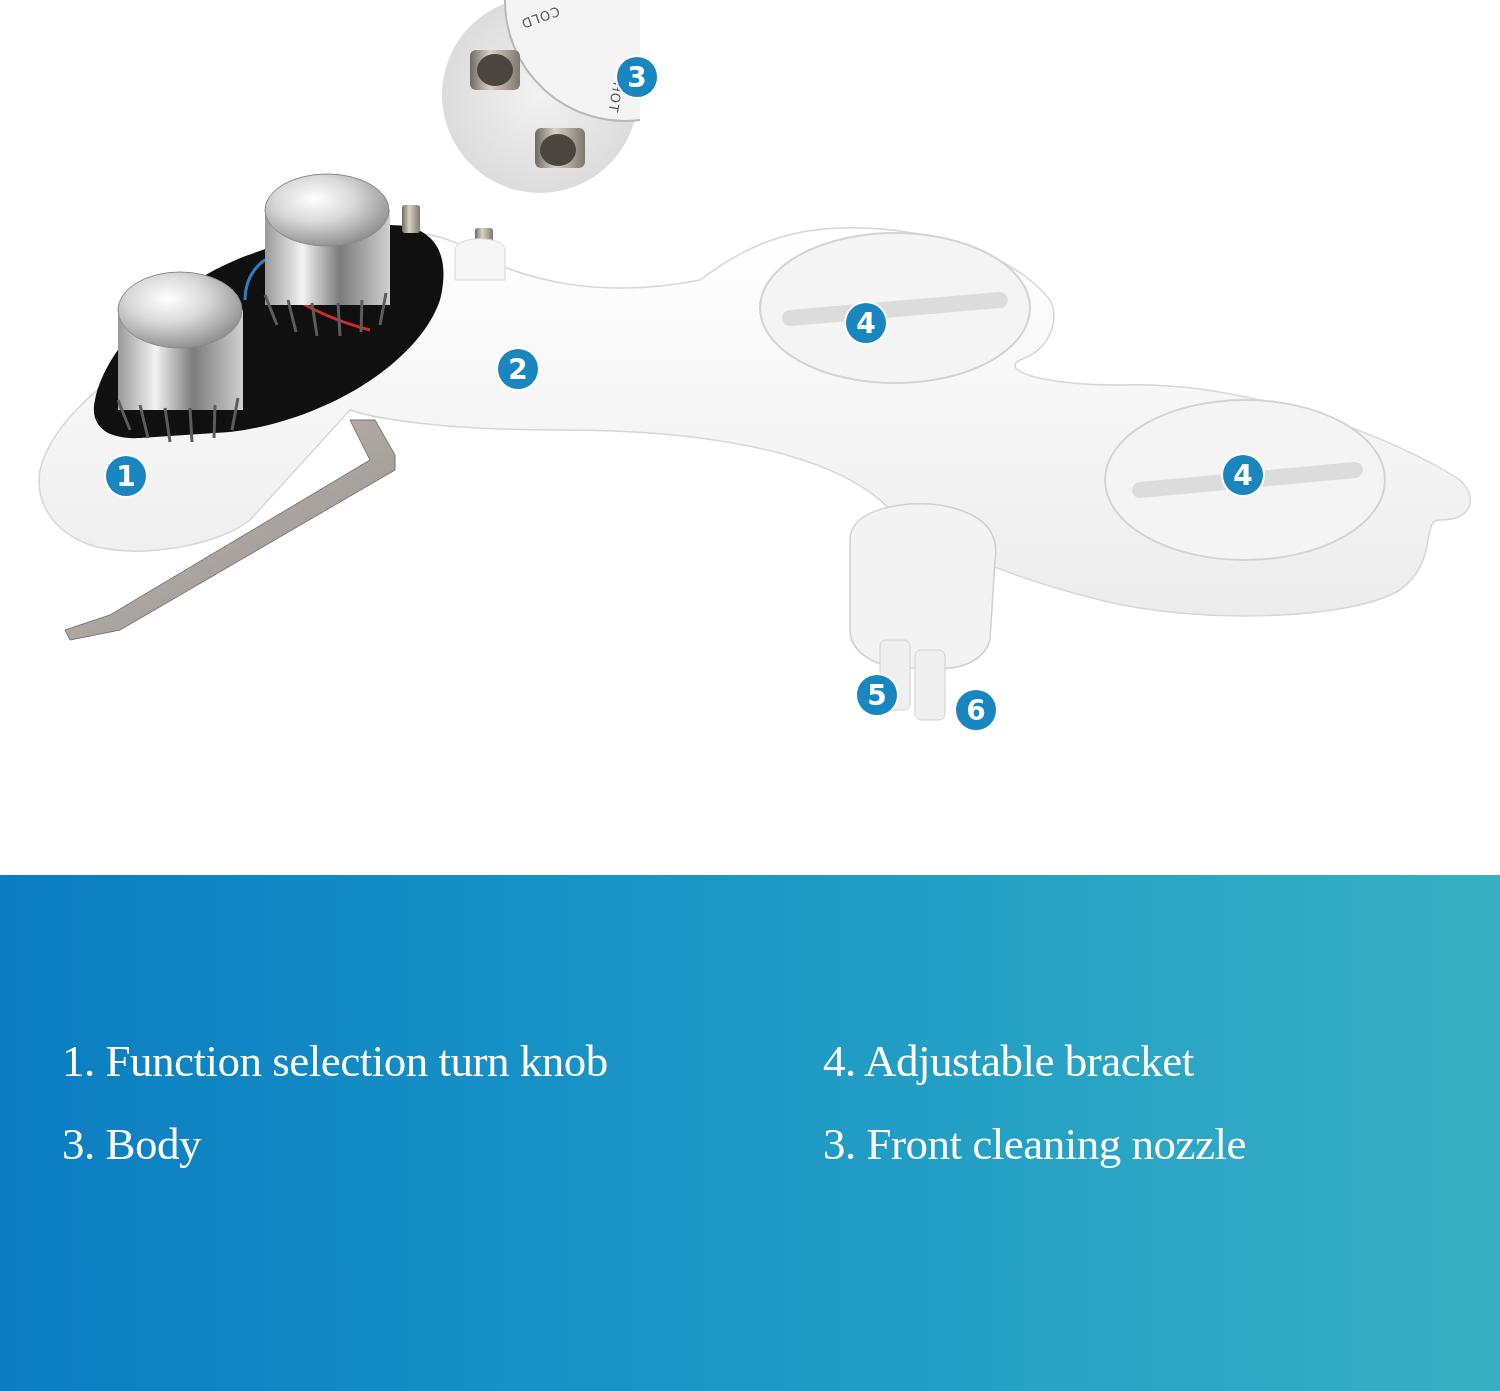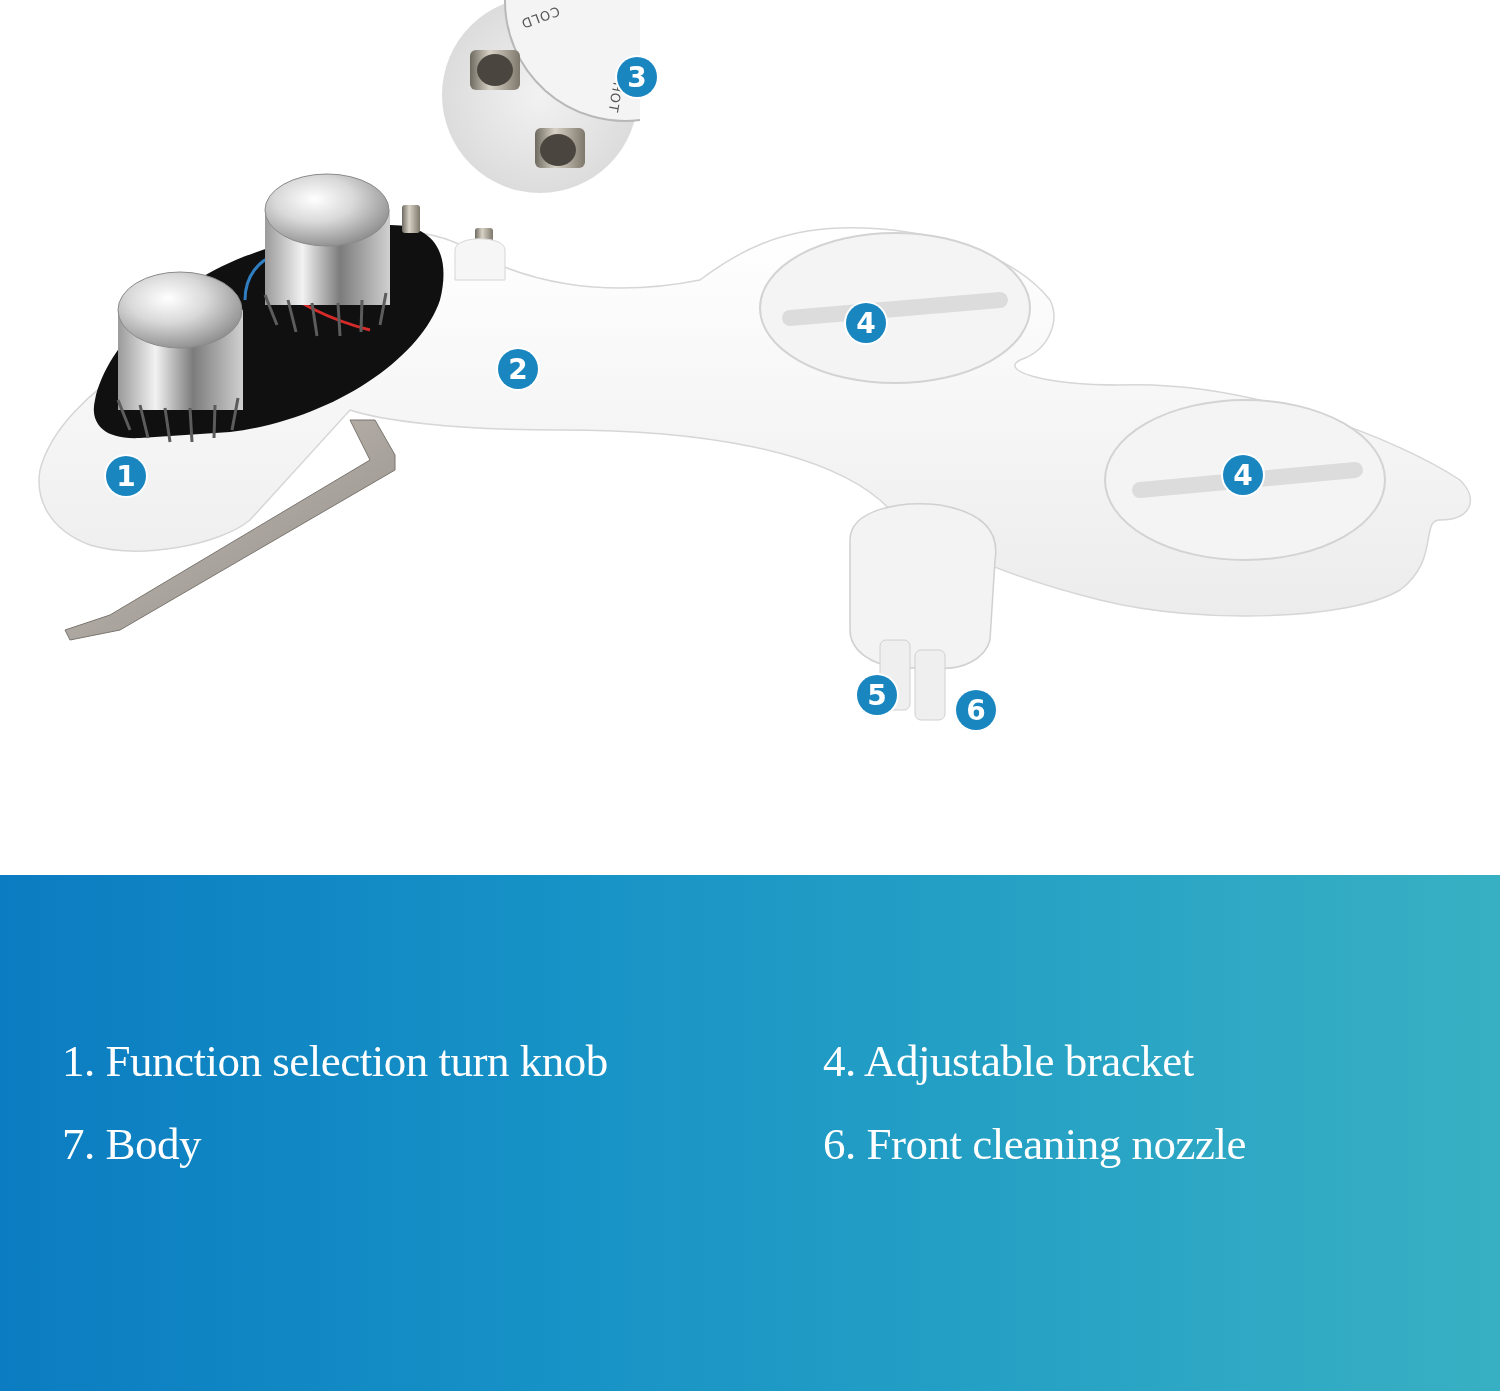--- a/index.html
+++ b/index.html
@@ -138,19 +138,19 @@
   <div class="callout" style="left:617px; top:57px;">3</div>
   <div class="callout" style="left:846px; top:303px;">4</div>
   <div class="callout" style="left:1223px; top:455px;">4</div>
   <div class="callout" style="left:857px; top:675px;">5</div>
   <div class="callout" style="left:956px; top:690px;">6</div>
 </div>
 
 <div class="legend-band">
   <div class="legend-col left">
     <div class="legend-item">1. Function selection turn knob</div>
-    <div class="legend-item">7. Body</div>
+    <div class="legend-item">3. Body</div>
   </div>
   <div class="legend-col right">
     <div class="legend-item">4. Adjustable bracket</div>
-    <div class="legend-item">6. Front cleaning nozzle</div>
+    <div class="legend-item">3. Front cleaning nozzle</div>
   </div>
 </div>
 
 </body></html>

